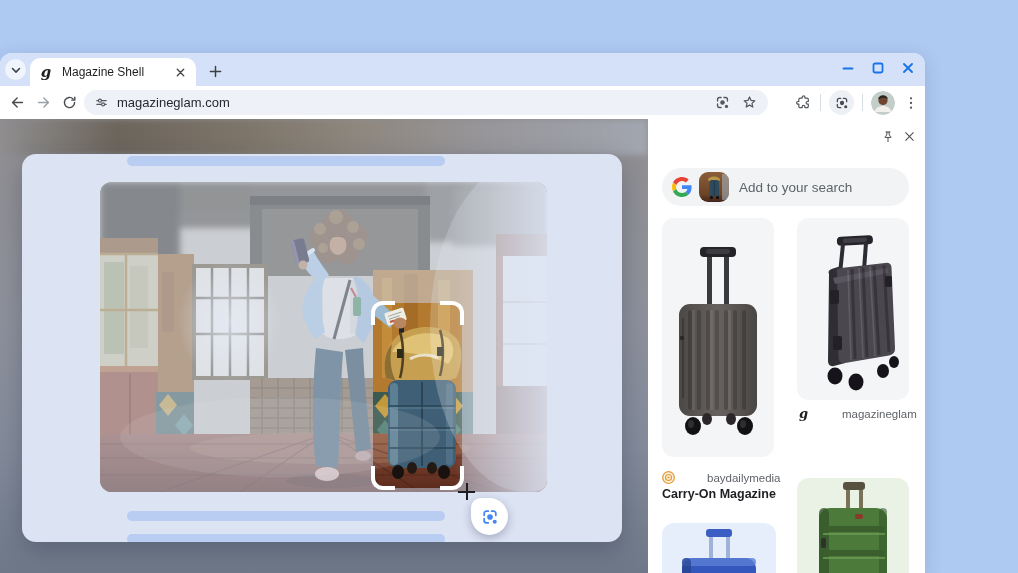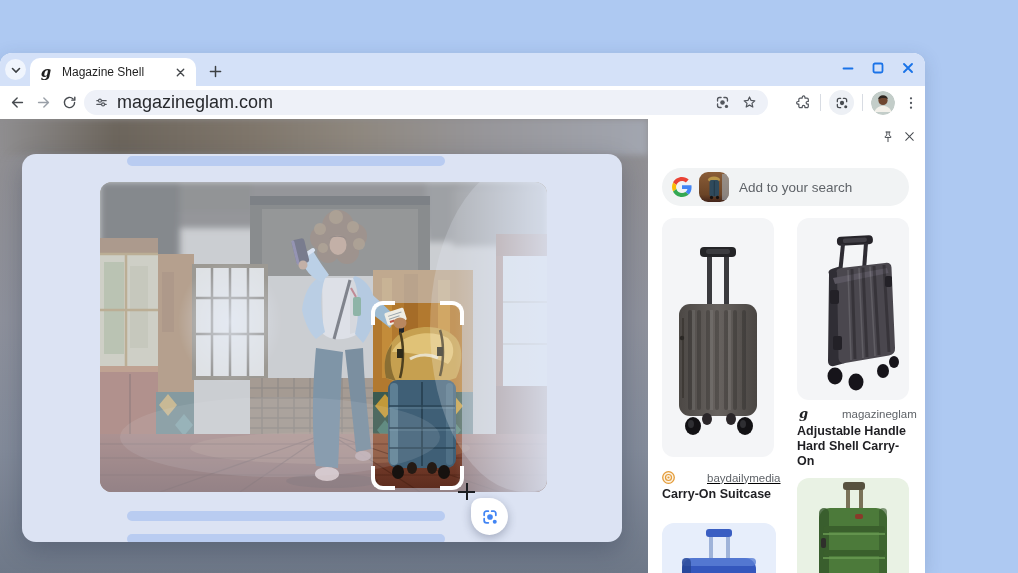--- a/index.html
+++ b/index.html
@@ -23,21 +23,21 @@
   .tab-close { width:16px; height:16px; display:flex; align-items:center; justify-content:center; border-radius:50%; }
   .newtab { position:absolute; left:204px; top:7px; width:22px; height:22px; display:flex; align-items:center; justify-content:center; }
   .wincontrols { position:absolute; right:8px; top:6px; display:flex; gap:12px; }
   .winbtn { width:18px; height:18px; display:flex; align-items:center; justify-content:center; }
 
   
   .toolbar { position:absolute; left:0; top:33px; width:100%; height:33px; background:#fff; }
   .navbtn { position:absolute; top:5px; width:22px; height:22px; display:flex; align-items:center; justify-content:center; }
   .omnibox { position:absolute; left:84px; top:4px; width:684px; height:25px; border-radius:13px;
              background:#eef1f8; display:flex; align-items:center; padding:0 10px; }
-  .omni-url { font-size:18px; color:#27292d; margin-left:8px; flex:1;
+  .omni-url { font-size:13px; color:#27292d; margin-left:8px; flex:1;
               background:transparent; border:none; outline:none; font-family:"Liberation Sans",sans-serif; }
   .omni-icons { display:flex; gap:10px; align-items:center; }
   .tb-right { position:absolute; right:6px; top:4px; display:flex; align-items:center; gap:8px; }
   .tb-sep { width:1px; height:17px; background:#d8dce3; }
   .lens-active { width:25px; height:25px; border-radius:50%; background:#edf0f5; display:flex; align-items:center; justify-content:center; }
   .avatar { width:24px; height:24px; border-radius:50%; overflow:hidden; }
 
   
   .content { position:absolute; left:0; top:66px; width:648px; height:454px; overflow:hidden;
              background:linear-gradient(180deg,#8e8d8f 0,#908f93 40px,#8e919c 200px,#838b9a 330px,#6e7888 454px); }
@@ -86,21 +86,21 @@
   .card2 { left:149px; top:99px; width:112px; height:182px; }
   .card-green { left:149px; top:359px; width:112px; height:220px; background:#e9f2e4; }
   .card-blue  { left:14px;  top:404px; width:114px; height:170px; background:#e7eefb; }
 
   .srcrow { position:absolute; display:flex; align-items:center; gap:5px; }
   .srcrow .fav { width:13px; height:13px; flex:none; display:flex; align-items:center; justify-content:center; }
   .srcname { font-size:11.5px; color:#5f6368; white-space:nowrap;margin-left:27px; }
   .fav-g { font-family:"DejaVu Serif", serif; font-style:italic; font-weight:bold; font-size:13px; line-height:12px; color:#202124; }
   .ptitle { position:absolute; font-size:12.5px; line-height:15px; font-weight:bold; color:#1f1f23; }
   .src2 { left:149px; top:288px; } .title2 { left:149px; top:305px; width:118px; }
-  .src1 { left:14px;  top:352px;text-decoration:underline; } .title1 { left:14px;  top:368px; width:118px; }
+  .src1 { left:14px;  top:352px; } .title1 { left:14px;  top:368px; width:118px; }
 </style>
 </head>
 <body>
 
 <div class="window">
 
   <div class="tabstrip">
     <div class="tab-search">
       <svg width="12" height="12" viewBox="0 0 12 12">
         <path d="M2.5 4.5 L6 8 L9.5 4.5" fill="none" stroke="#3c4043" stroke-width="1.6" stroke-linecap="round"></path>
@@ -517,33 +517,32 @@
         <ellipse cx="59" cy="164" rx="7.5" ry="8.5" fill="#16141a"></ellipse>
         <ellipse cx="86" cy="153" rx="6" ry="7" fill="#16141a"></ellipse>
         <ellipse cx="97" cy="144" rx="5" ry="6" fill="#16141a"></ellipse>
       </svg>
     </div>
 
     <div class="srcrow src2">
       <span class="fav fav-g">g</span>
       <span class="srcname">magazineglam</span>
     </div>
-    <div class="ptitle title2">Adjustable Handle Hard Shell Carry-On</div>
 
     <div class="srcrow src1">
       <span class="fav">
         <svg width="13" height="13" viewBox="0 0 13 13">
           <circle cx="6.5" cy="6.5" r="5.8" fill="#fdf3e3" stroke="#e49c3a" stroke-width="1.3"></circle>
           <circle cx="6.5" cy="6.5" r="3" fill="none" stroke="#e49c3a" stroke-width="1.2"></circle>
           <circle cx="6.5" cy="6.5" r="1.1" fill="#e49c3a"></circle>
         </svg>
       </span>
       <span class="srcname">baydailymedia</span>
     </div>
-    <div class="ptitle title1">Carry-On Suitcase</div>
+    <div class="ptitle title1">Carry-On Magazine</div>
 
     <div class="pcard card-green">
       <svg width="112" height="220" viewBox="0 0 112 220">
         <rect x="46" y="4" width="22" height="8" rx="3" fill="#57513f"></rect>
         <rect x="49" y="12" width="4" height="19" fill="#7a7258"></rect>
         <rect x="62" y="12" width="4" height="19" fill="#7a7258"></rect>
         <rect x="22" y="30" width="68" height="164" rx="11" fill="#4c7a3a"></rect>
         <rect x="22" y="30" width="10" height="164" rx="5" fill="#35582a" opacity="0.8"></rect>
         <rect x="82" y="30" width="8" height="164" rx="4" fill="#35582a" opacity="0.6"></rect>
         <g fill="#3a5f2c">

